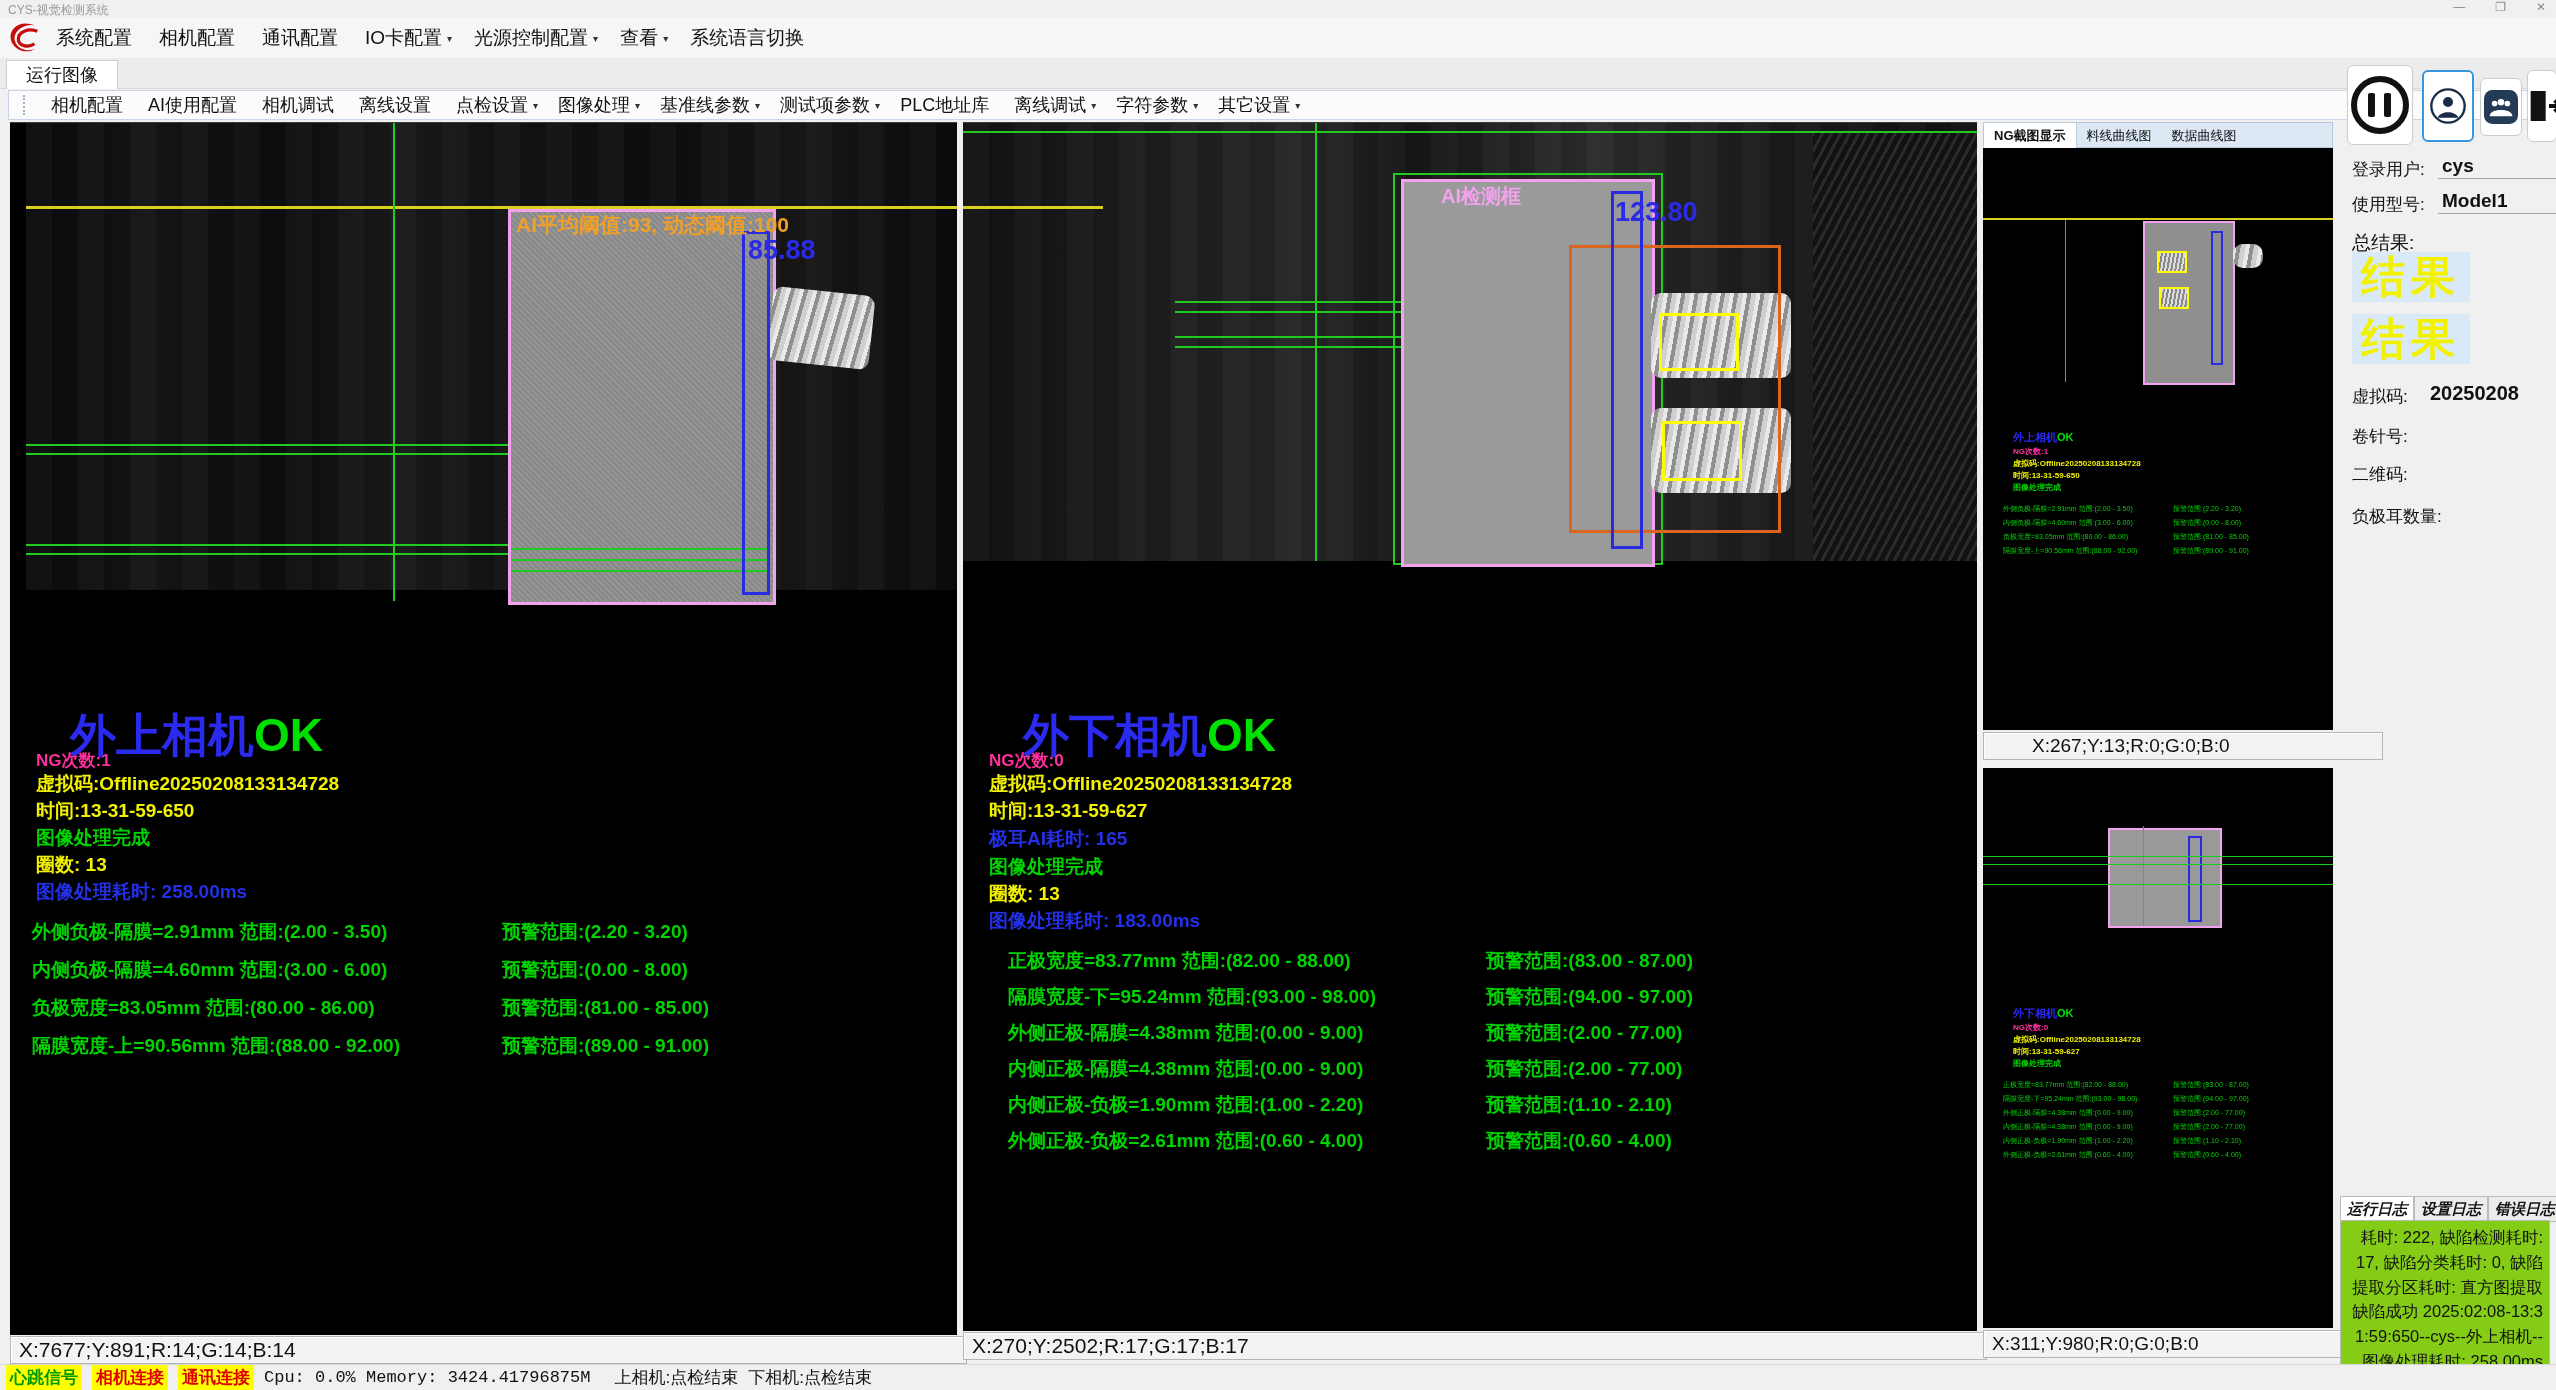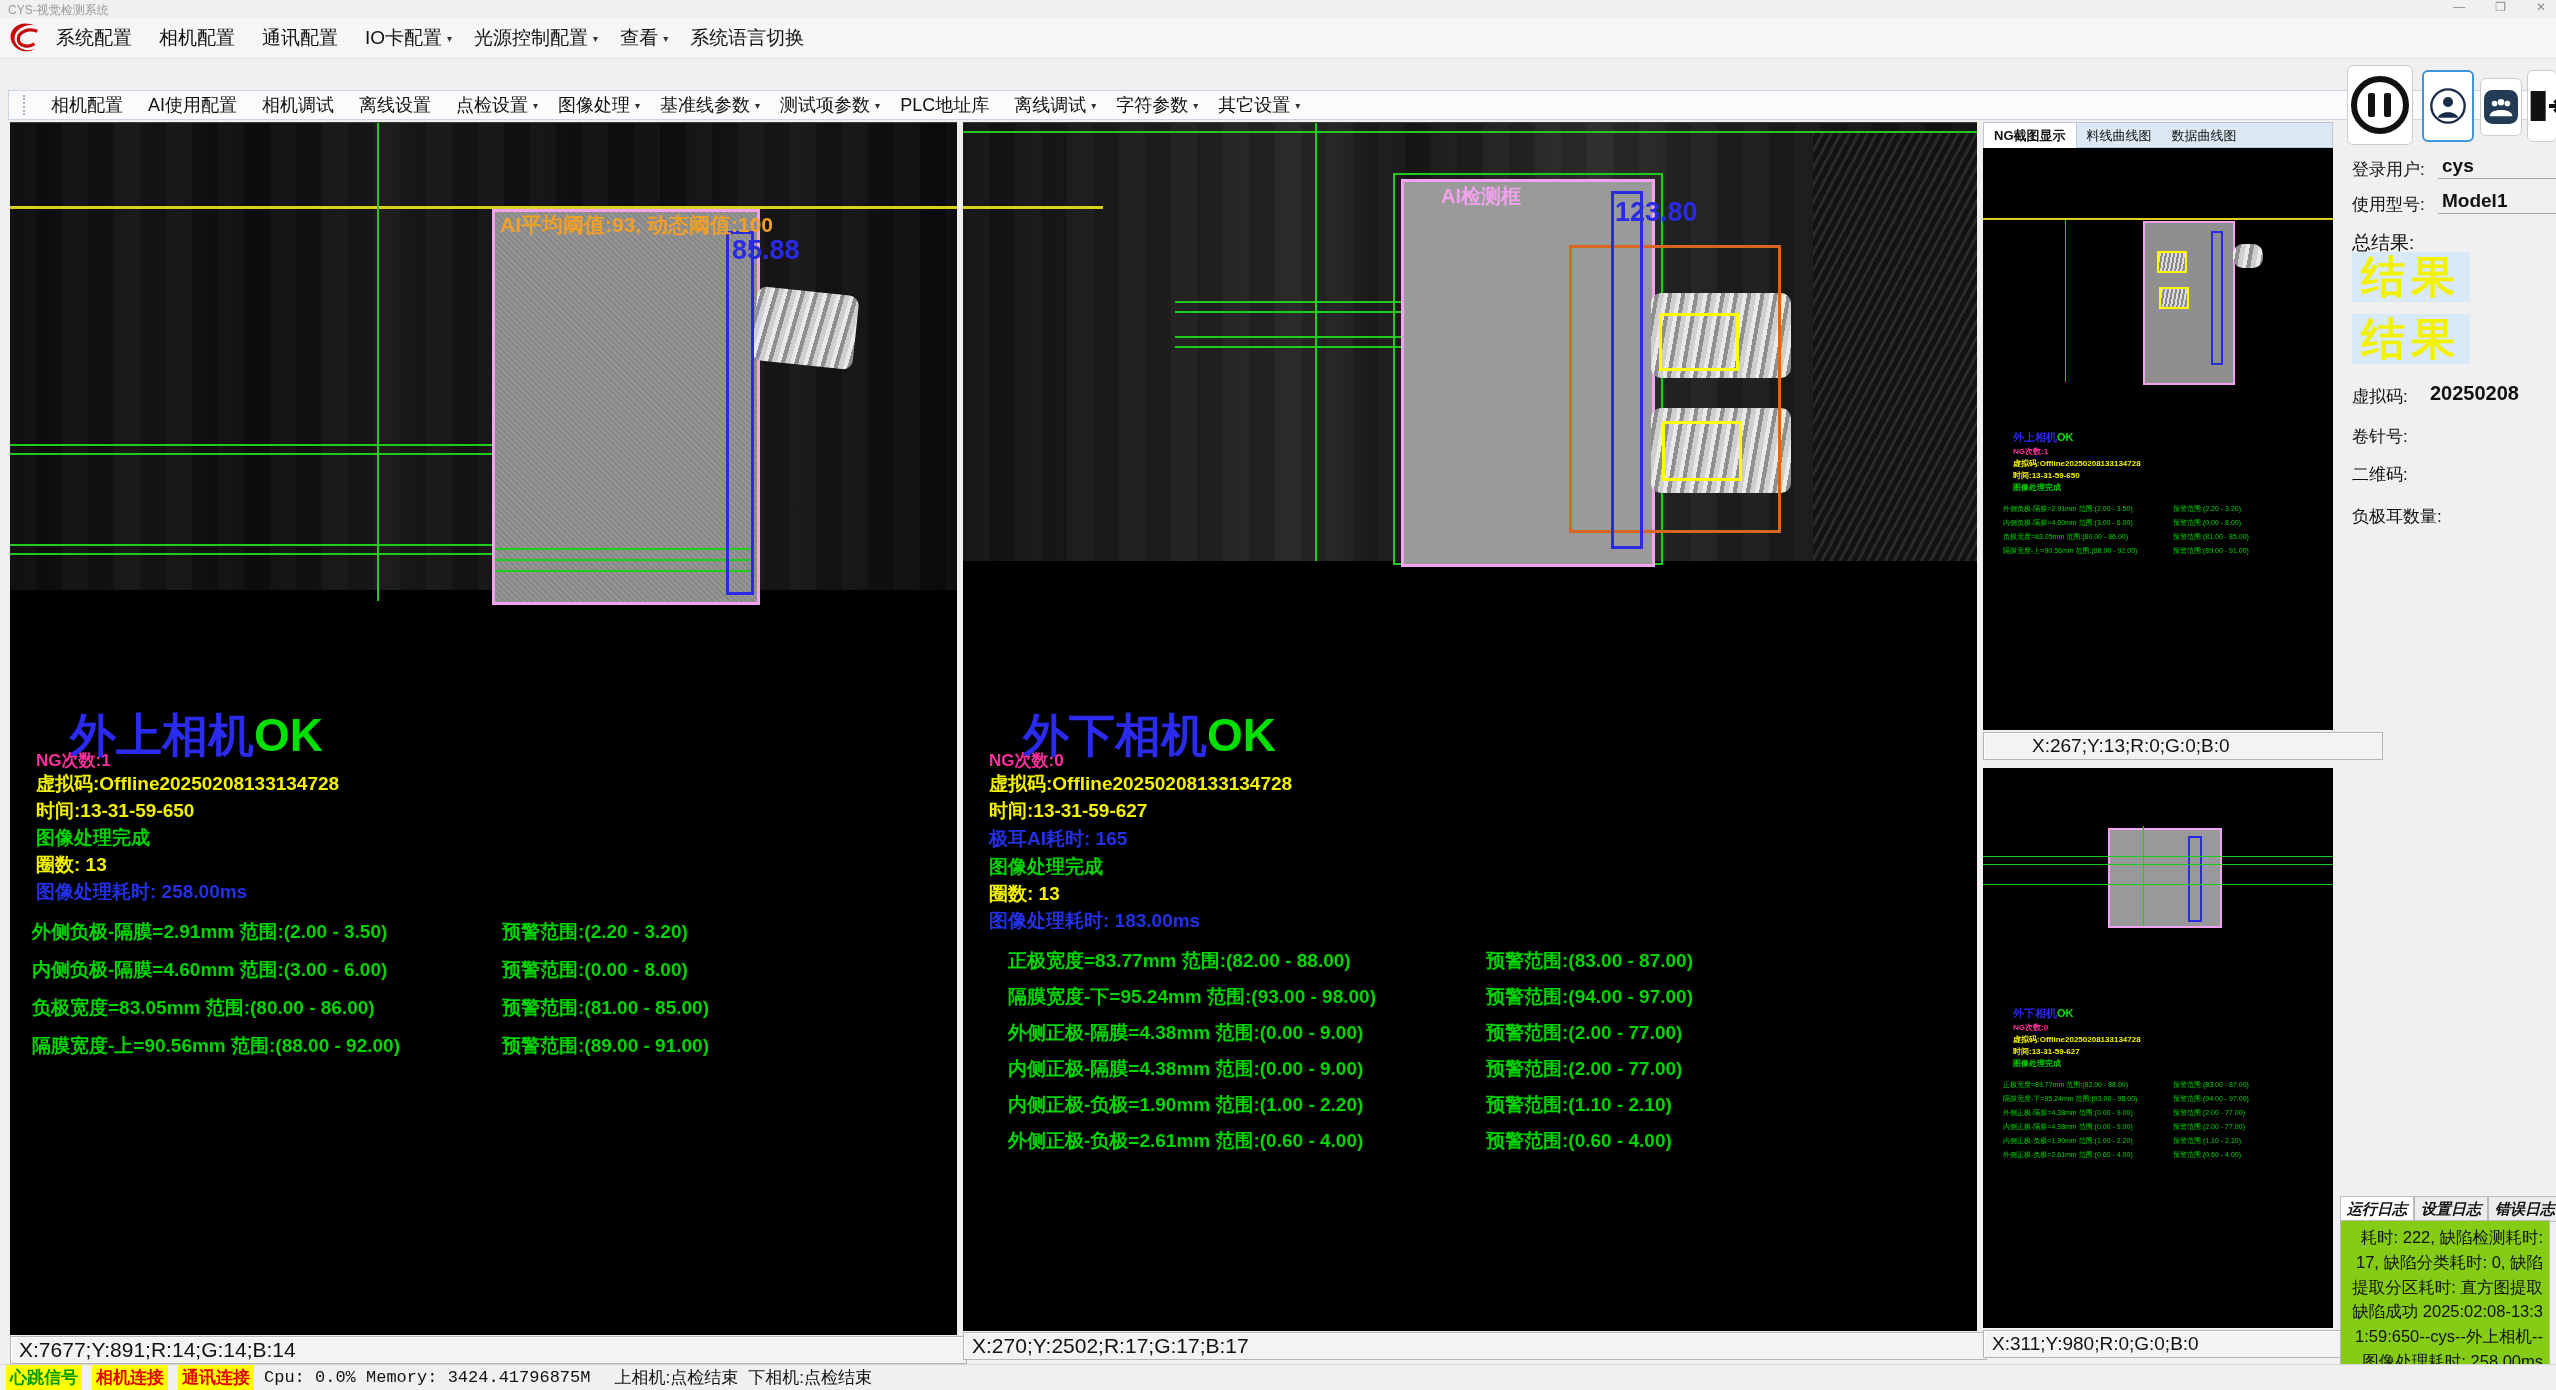--- a/index.html
+++ b/index.html
@@ -28,21 +28,21 @@
             display:flex;align-items:center;gap:20px;padding-left:14px;box-sizing:border-box;font-size:18px;color:#111;}
   .grip{width:4px;height:20px;border-left:2px dotted #9fb2c9;margin-right:2px;}
   .ti{display:flex;align-items:center;gap:5px;white-space:nowrap;}
   .ti .arr{font-size:10px;color:#333;}
 
   
   .campanel{position:absolute;background:#000;border-top:1px solid #3c3c3c;overflow:hidden;}
   #cam1{left:10px;top:122px;width:947px;height:1212px;}
   #cam2{left:963px;top:122px;width:1014px;height:1208px;}
 
-  .c1img{position:absolute;left:0;top:0;width:947px;height:467px;
+  .c1img{position:absolute;left:16px;top:0;width:947px;height:467px;
     background:linear-gradient(90deg,#0b0b0b 0%,#151515 14%,#0d0d0d 26%,#191919 40%,#121212 52%,#0e0e0e 68%,#171717 82%,#0a0a0a 100%);}
   .c2img{position:absolute;left:0;top:0;width:1014px;height:438px;
     background:linear-gradient(90deg,#121212 0%,#1d1d1d 18%,#262626 34%,#161616 44%,#2c2c2c 62%,#232323 70%,#181818 84%,#101010 100%);}
   .stripes{position:absolute;inset:0;background:repeating-linear-gradient(90deg,rgba(255,255,255,0.025) 0 26px,rgba(0,0,0,0.05) 26px 52px);}
   .diagzone{position:absolute;left:850px;top:8px;width:164px;height:430px;
     background:repeating-linear-gradient(118deg,#2a2a2a 0 3px,#121212 3px 8px);}
   .hline{position:absolute;height:2px;background:#1ecb1e;}
   .vline{position:absolute;width:2px;background:#1ecb1e;}
   .yline{position:absolute;height:3px;background:#d8cf1f;}
   .pinkbox{position:absolute;border:3px solid #f2a2ee;background:#8f8f8f;
@@ -162,20 +162,23 @@
           <span>查看</span>
           <span class="arr">▾</span>
         </span>
       <span class="mi">
           <span>系统语言切换</span>
           <span class="arr"></span>
         </span>
     </span>
   </div>
 
+  <div class="tabrow">
+    <div class="runtab">运行图像</div>
+  </div>
 
   <div class="toolbar2">
     <span class="grip"></span>
     <span class="ti">
         <span>相机配置</span>
         <span class="arr"></span>
       </span>
     <span class="ti">
         <span>AI使用配置</span>
         <span class="arr"></span>

